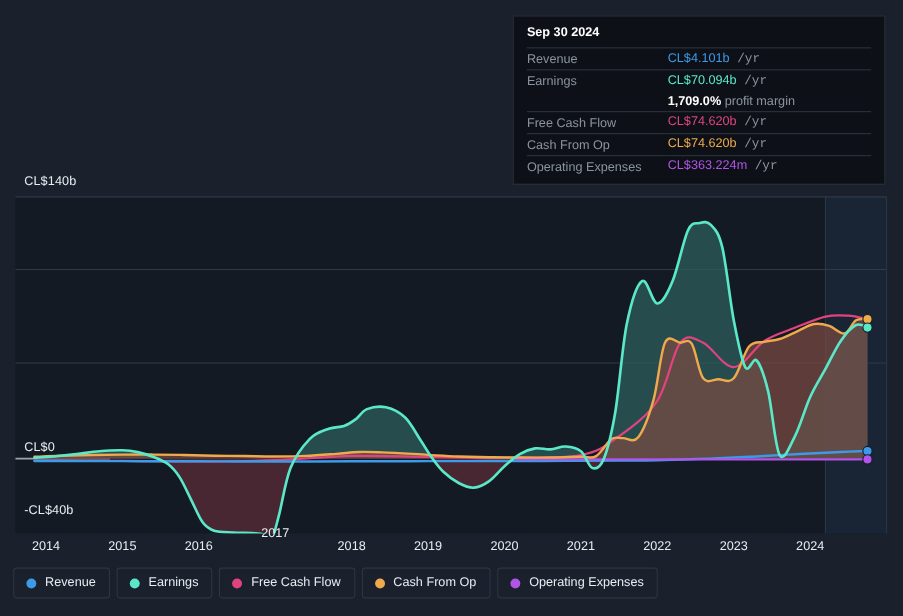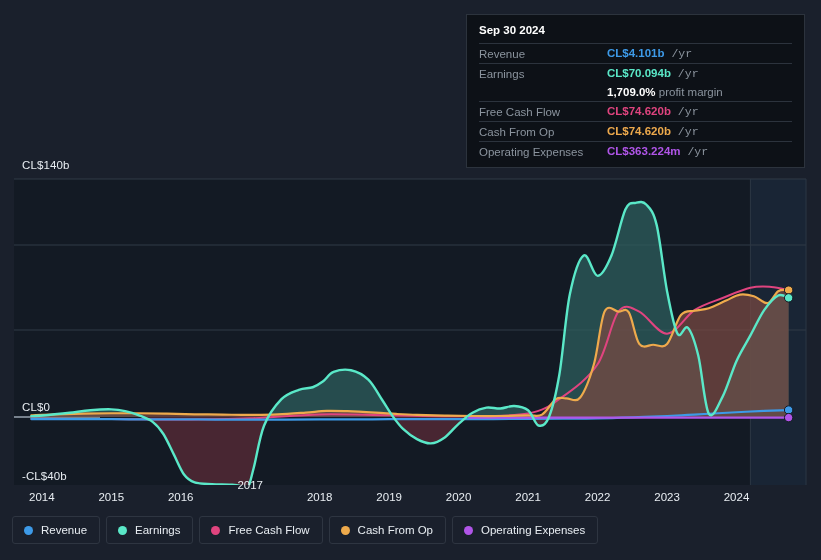--- a/index.html
+++ b/index.html
@@ -82,21 +82,21 @@
     border: none;
   }
   #tooltip td.tt-k {
     color: #8b949e;
     width: 128px;
   }
   #tooltip td.tt-v {
     color: #8b949e;
   }
   #tooltip .v-num {
-    font-weight: bold;
+    font-weight: normal;
   }
   #tooltip .yr {
     color: #8b949e;
     font-weight: normal;
     font-family: Liberation Mono, monospace;
   }
   #tooltip .pm-num {
     color: #ffffff;
     font-weight: bold;
   }
@@ -171,21 +171,21 @@
         <g>
           <circle cx="788.6315789473686" cy="290.146" r="4.2" fill="#eeaa4c" stroke="#131a24" stroke-width="1"></circle>
           <circle cx="788.6315789473686" cy="297.8402" r="4.2" fill="#5ae8c8" stroke="#131a24" stroke-width="1"></circle>
           <circle cx="788.6315789473686" cy="410.0283" r="4.2" fill="#3d9ae8" stroke="#131a24" stroke-width="1"></circle>
           <circle cx="788.6315789473686" cy="417.6174808" r="4.2" fill="#b055e8" stroke="#131a24" stroke-width="1"></circle>
         </g>
       </svg>
 
     <div class="axis-label" id="ylab-top" style="left: 22px; top: 159px;">CL$140b</div>
     <div class="axis-label" id="ylab-zero" style="left: 22px; top: 401px;">CL$0</div>
-    <div class="axis-label" id="ylab-bottom" style="left: 22px; top: 458px; margin-top: 12px;">-CL$40b</div>
+    <div class="axis-label" id="ylab-bottom" style="left: 22px; top: 458px;">-CL$40b</div>
 
     <div id="xticks">
         <div class="x-tick" style="left: 41.7895px; top: 491px;">2014</div>
         <div class="x-tick" style="left: 111.263px; top: 491px;">2015</div>
         <div class="x-tick" style="left: 180.737px; top: 491px;">2016</div>
         <div class="x-tick" style="left: 250.211px; top: 479px;">2017</div>
         <div class="x-tick" style="left: 319.684px; top: 491px;">2018</div>
         <div class="x-tick" style="left: 389.158px; top: 491px;">2019</div>
         <div class="x-tick" style="left: 458.632px; top: 491px;">2020</div>
         <div class="x-tick" style="left: 528.105px; top: 491px;">2021</div>

